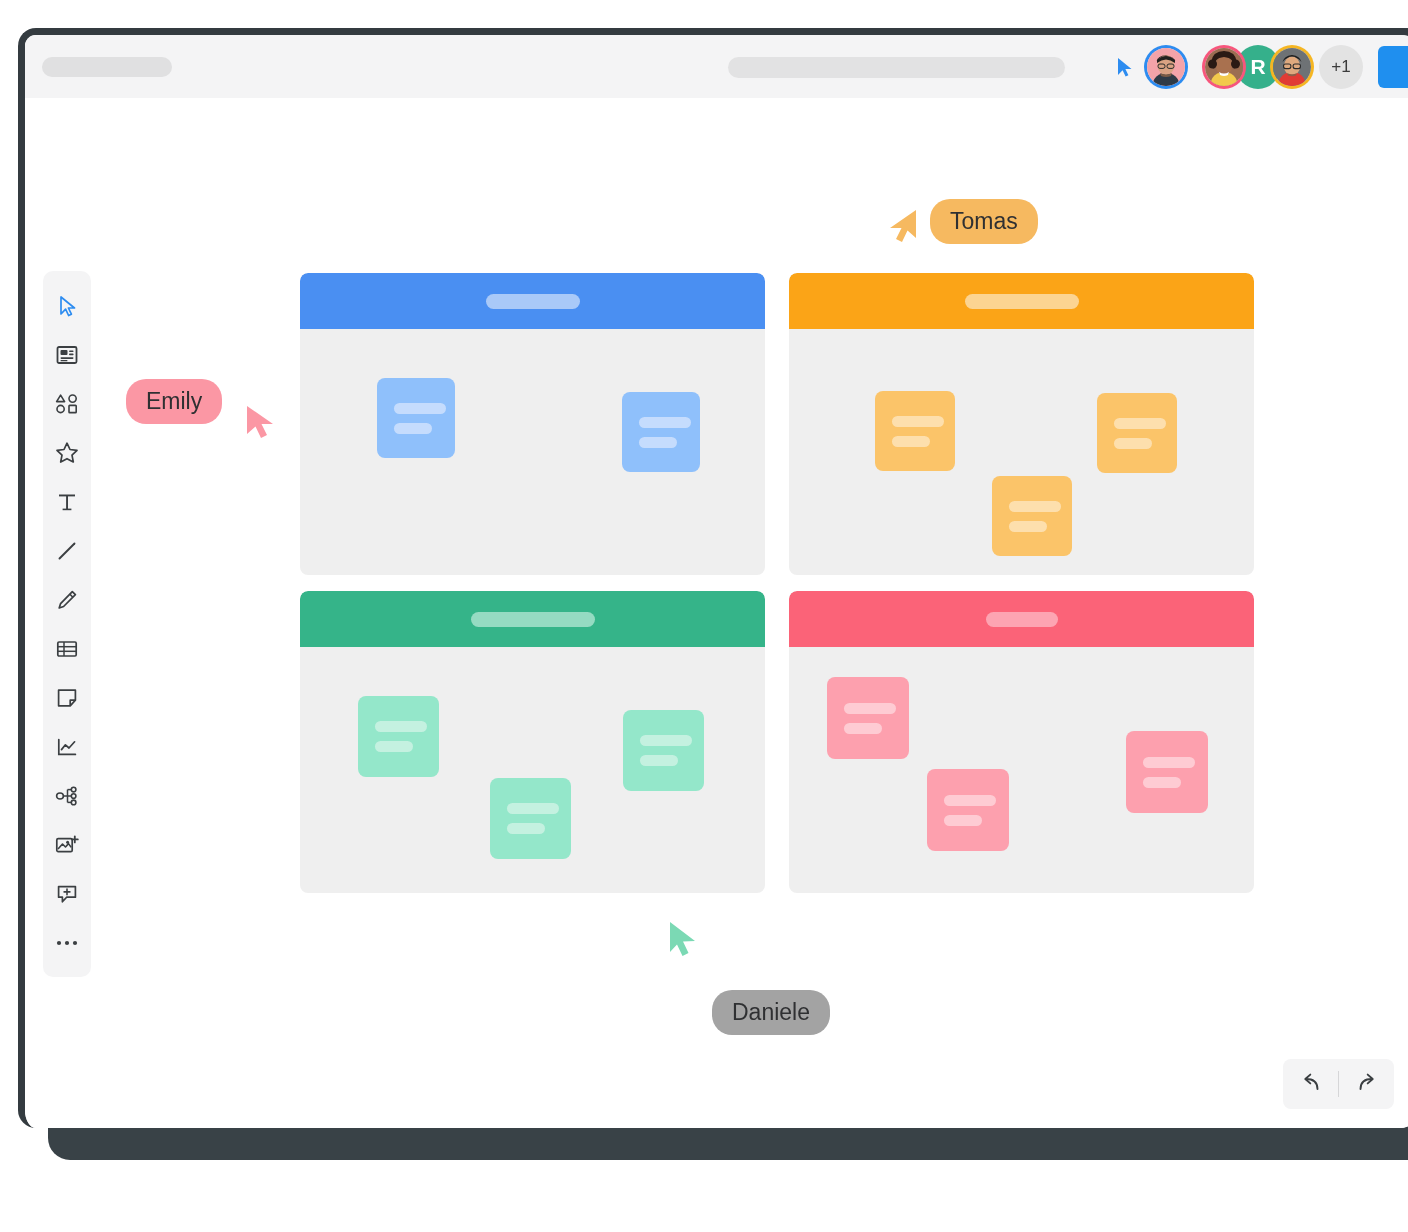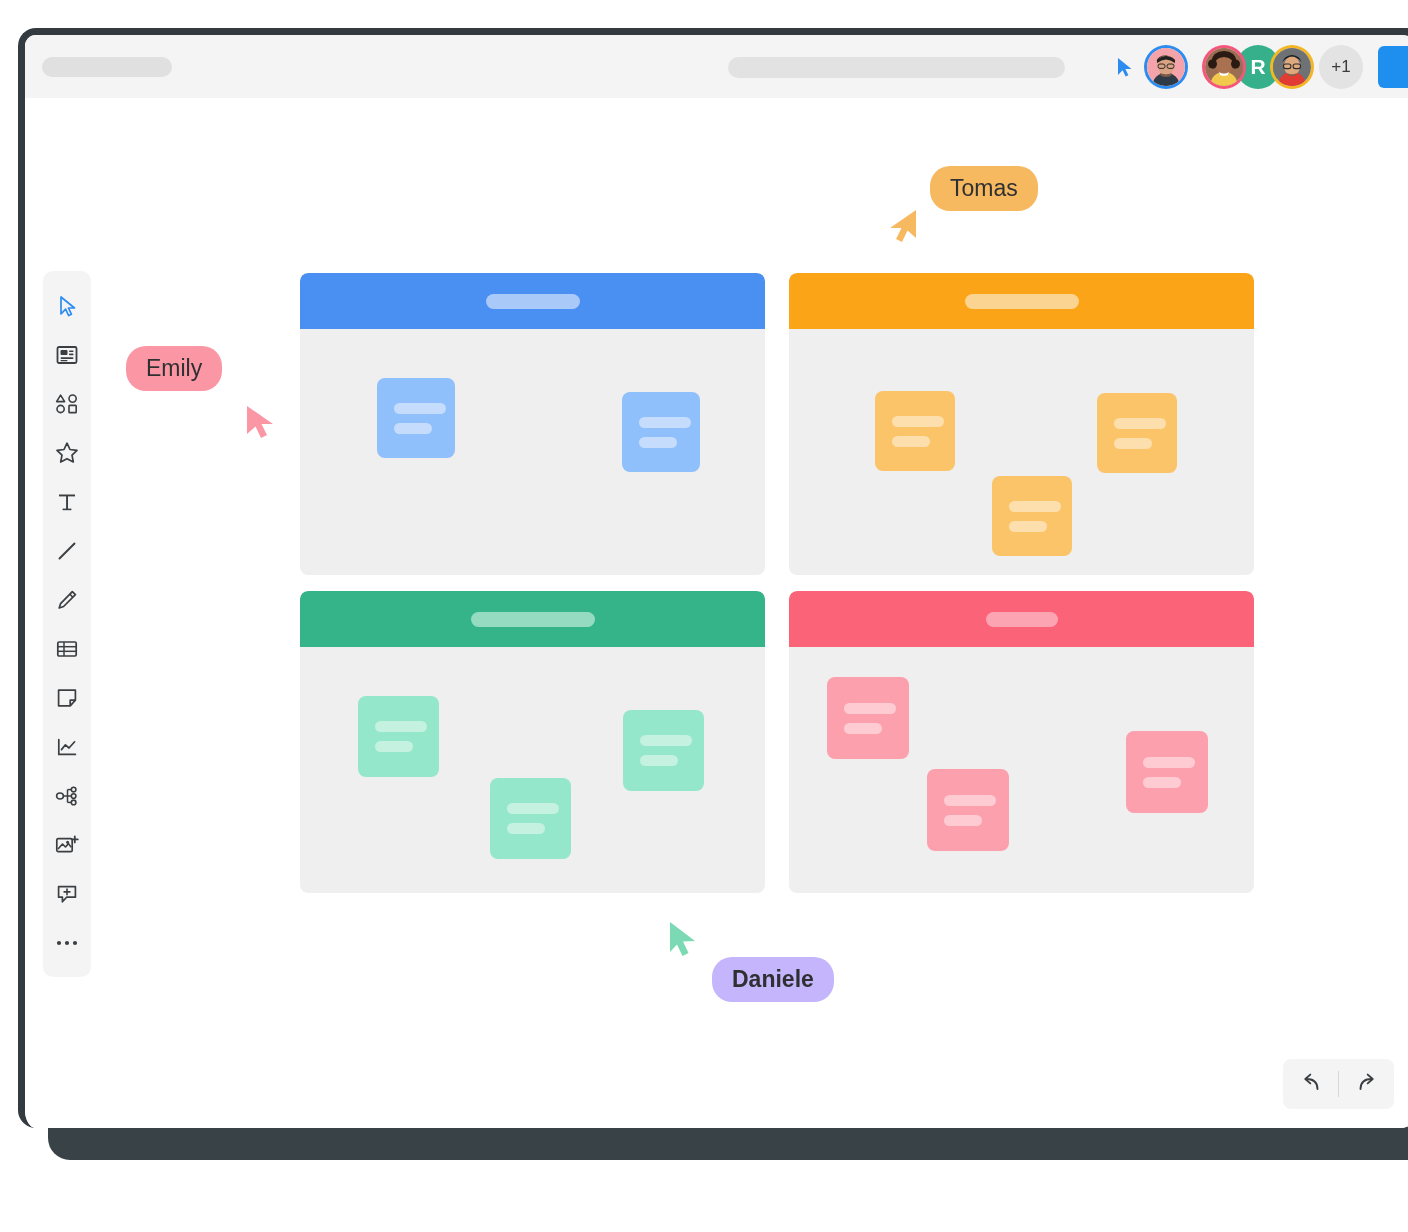--- a/index.html
+++ b/index.html
@@ -153,20 +153,21 @@
   .note-line.l2 { width: 38px; }
 
   
   .cursor-label {
     position: absolute;
     border-radius: 20px;
     padding: 9px 20px;
     font-size: 23px;
     color: #2f3032;
     white-space: nowrap;
+    margin-top: 33px;
   }
   .cursor-arrow { position: absolute; }
 
   
   .history-bar {
     position: absolute;
     right: 24px; bottom: 26px;
     height: 50px;
     background: #f4f4f5;
     border-radius: 8px;
@@ -479,21 +480,21 @@
 
       <div id="cursors-root">
           <div class="cursor-label" style="left: 101px; top: 248px; background: rgb(251, 151, 164);">Emily</div>
           <div class="cursor-arrow" style="left: 220px; top: 306px;"><svg width="38" height="40" viewBox="0 0 38 40">
               <path d="M2 2 L2 30 L10.5 22.5 L16 34 L22 31 L16.5 20 L28 20 Z" fill="#fb97a4"></path>
             </svg></div>
           <div class="cursor-label" style="left: 905px; top: 68px; background: rgb(246, 185, 96);">Tomas</div>
           <div class="cursor-arrow" style="left: 857px; top: 110px;"><svg width="38" height="40" viewBox="0 0 38 40">
               <path d="M34 2 L34 30 L25.5 22.5 L20 34 L14 31 L19.5 20 L8 20 Z" fill="#f6b960"></path>
             </svg></div>
-          <div class="cursor-label" style="left: 687px; top: 859px; background: #c4b5fd; font-weight: bold;">Daniele</div>
+          <div class="cursor-label" style="left: 687px; top: 859px; background: #a3a3a3;">Daniele</div>
           <div class="cursor-arrow" style="left: 643px; top: 822px;"><svg width="38" height="40" viewBox="0 0 38 40">
               <path d="M2 2 L2 32 L9 24.5 L14.5 36 L20.5 33 L15 21.5 L27 21 Z" fill="#7bd9b4"></path>
             </svg></div>
         </div>
 
       <div class="history-bar">
         <div class="history-btn">
           <span>
             <svg width="24" height="22" viewBox="0 0 24 22">
               <path d="M18.5 18 C18.5 10.5 14 8 7 8" fill="none" stroke="#3b3f42" stroke-width="1.9" stroke-linecap="round"></path>

